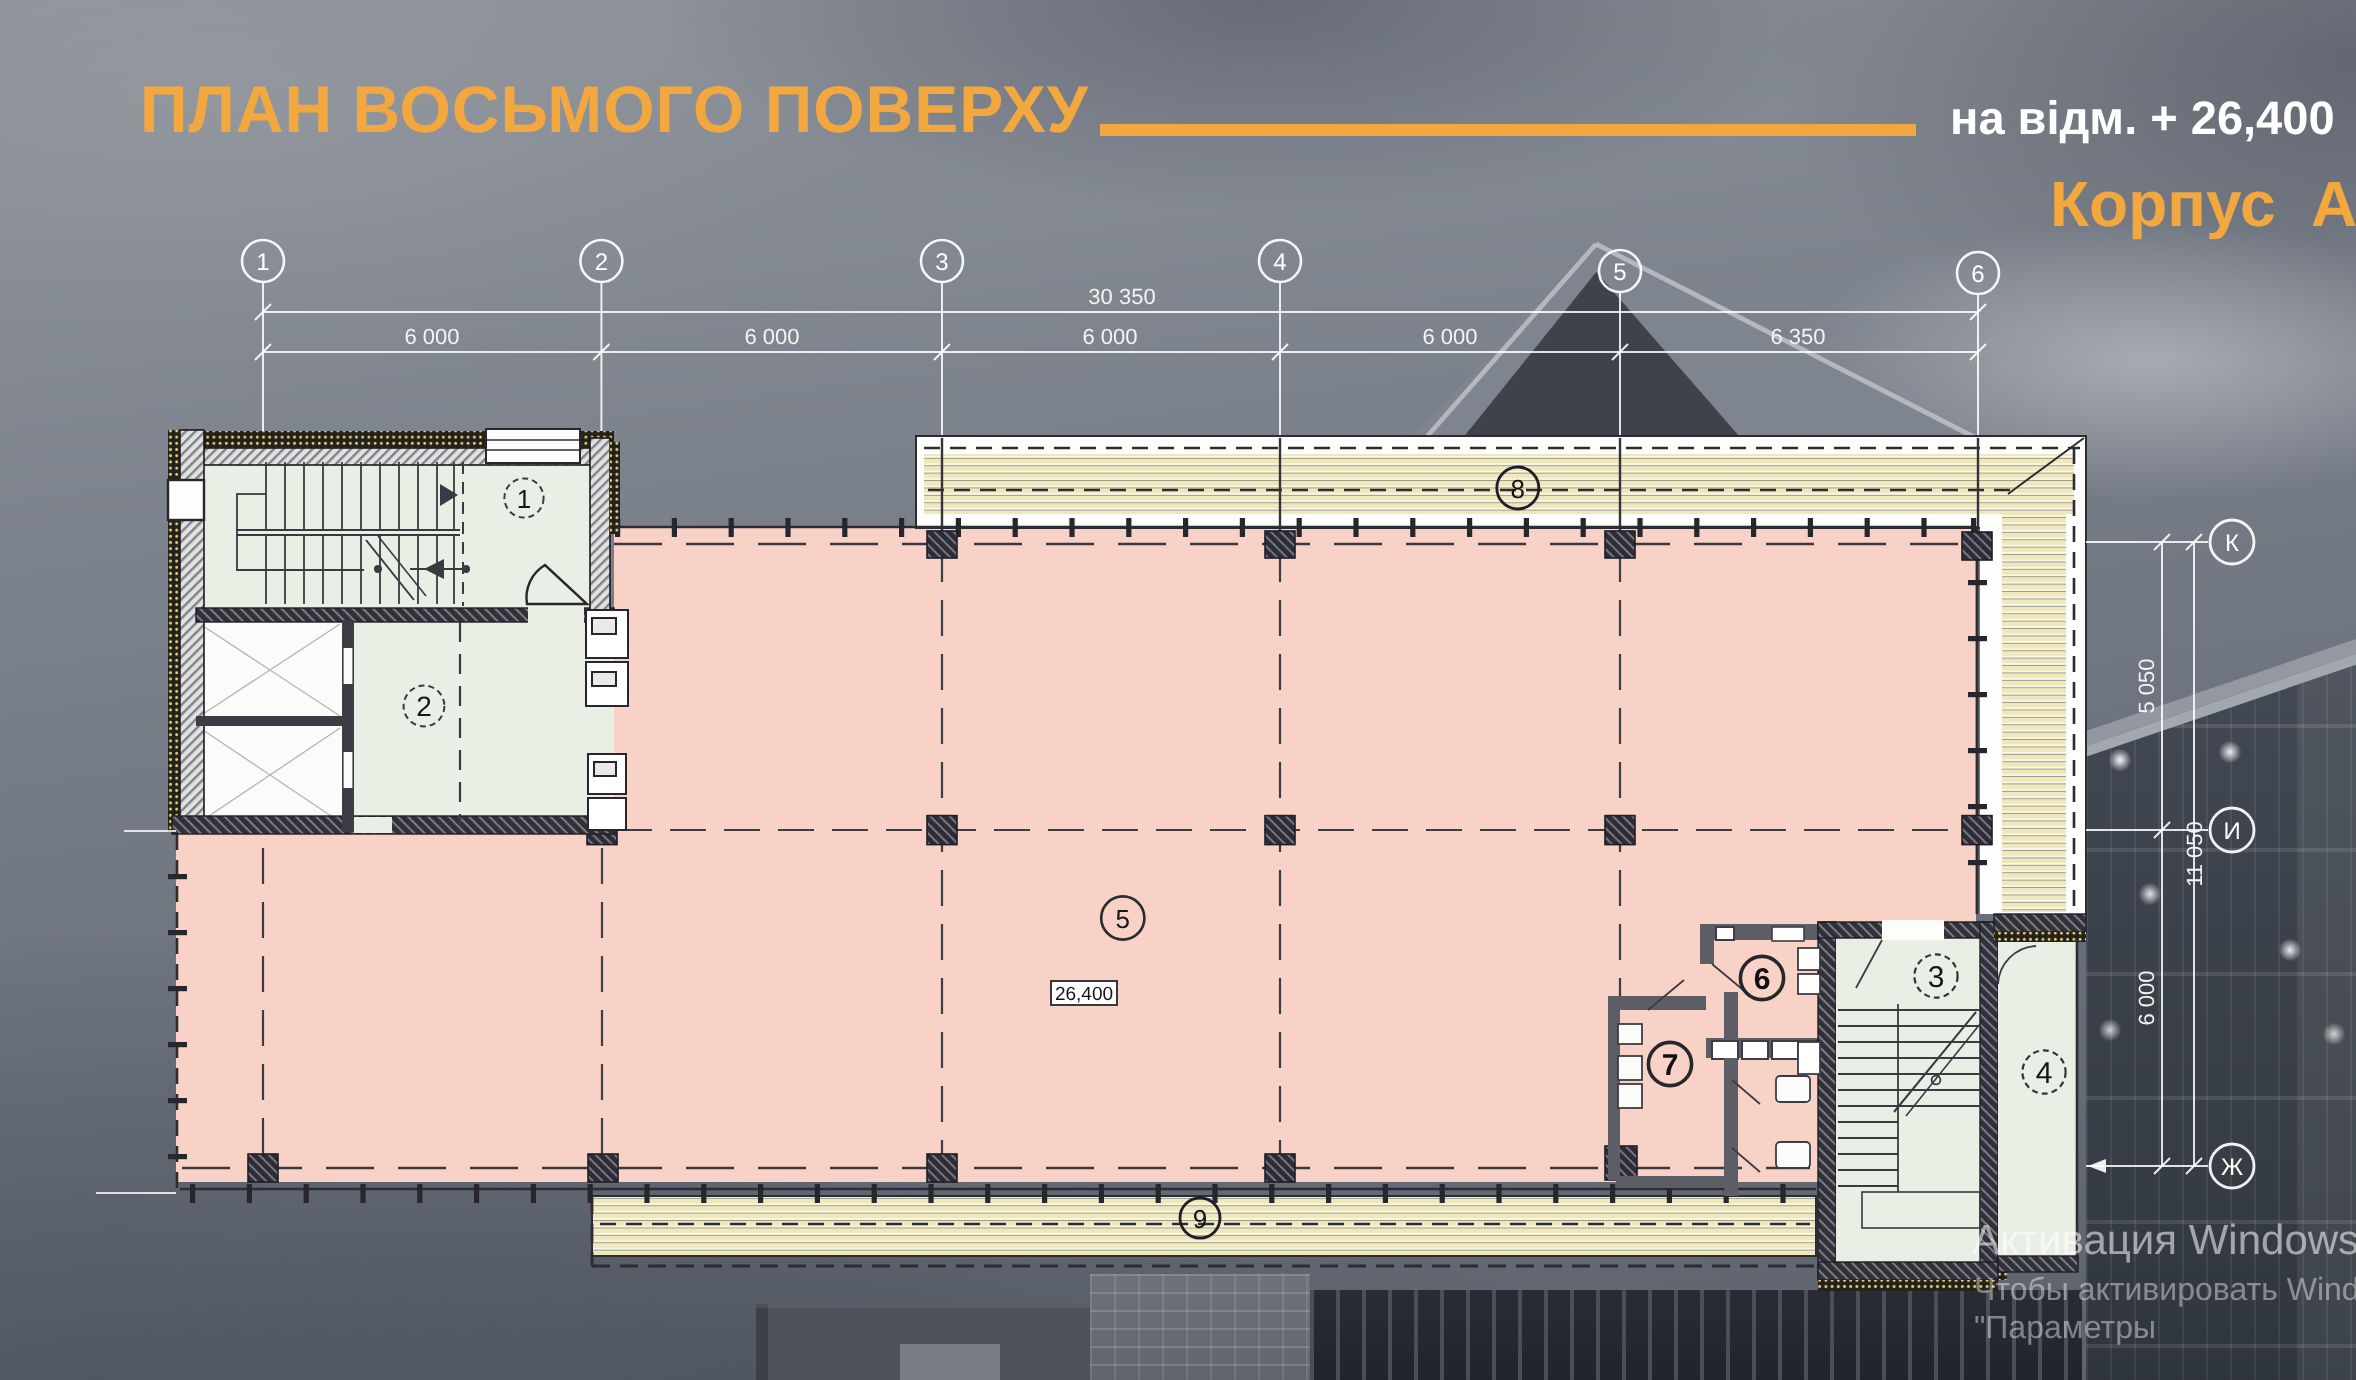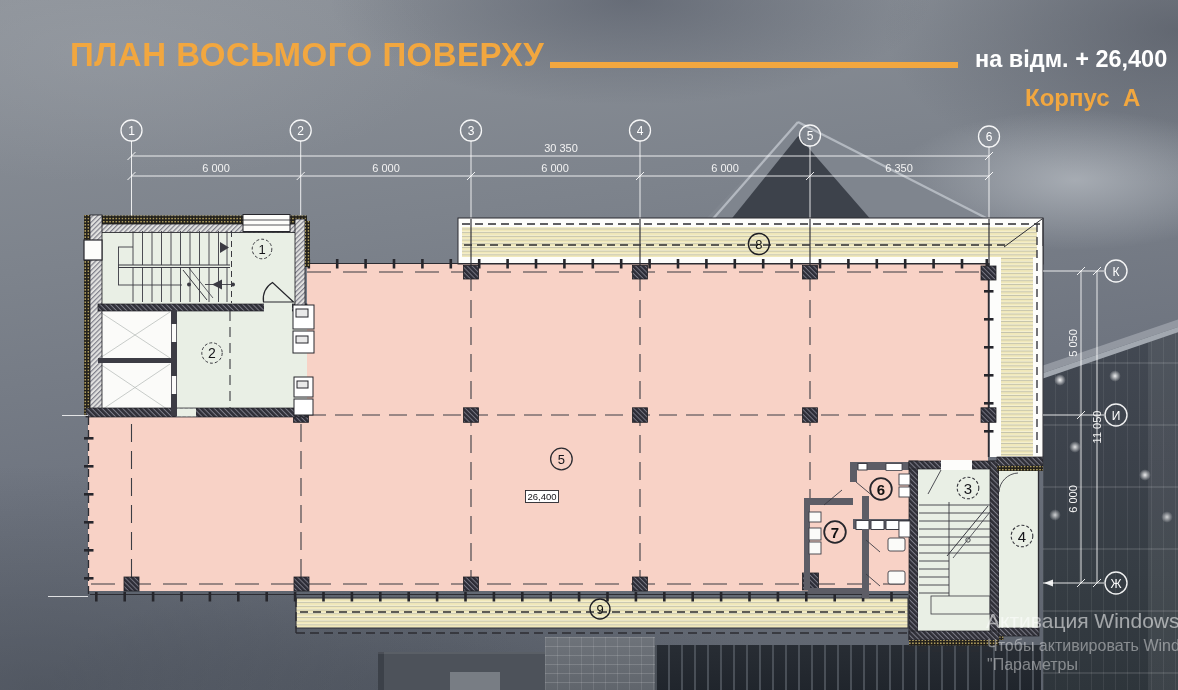--- a/index.html
+++ b/index.html
@@ -70,21 +70,21 @@
 
   <div class="abs" style="left:70px;top:36px;width:600px;height:32px;
     font-size:33px;font-weight:bold;color:#f2a73f;letter-spacing:0.5px;white-space:nowrap;">ПЛАН ВОСЬМОГО ПОВЕРХУ</div>
 
   <div class="abs" style="left:550px;top:62px;width:408px;height:6px;background:#f2a73f;"></div>
 
   <div class="abs" style="left:975px;top:46px;width:210px;height:27px;
     font-size:23.5px;font-weight:bold;color:#ffffff;white-space:nowrap;">на відм. + 26,400</div>
 
   <div class="abs" style="left:1025px;top:84px;width:145px;height:28px;
-    font-size:24px;font-weight:bold;color:#f2a73f;white-space:nowrap;">Корпус&nbsp;&nbsp;А</div>
+    font-size:32px;font-weight:bold;color:#f2a73f;white-space:nowrap;">Корпус&nbsp;&nbsp;А</div>
 
   <div class="abs" style="left:986px;top:609px;width:200px;font-size:21px;color:rgba(255,255,255,0.55);white-space:nowrap;z-index:30;">Активация Windows</div>
   <div class="abs" style="left:987px;top:637px;width:200px;font-size:16px;color:rgba(255,255,255,0.42);white-space:nowrap;z-index:30;">Чтобы активировать Windows, пере</div>
   <div class="abs" style="left:987px;top:656px;width:200px;font-size:16px;color:rgba(255,255,255,0.42);white-space:nowrap;z-index:30;">"Параметры</div>
 
   <svg class="abs" style="left:0;top:0;z-index:10;" width="1178" height="690" viewBox="0 0 1178 690">
     <defs>
       <pattern id="stripes" width="8" height="3.7" patternUnits="userSpaceOnUse">
         <rect width="8" height="3.7" fill="#f0e8ba"></rect>
         <rect width="8" height="0.8" y="2.4" fill="#fdfdf6"></rect>

